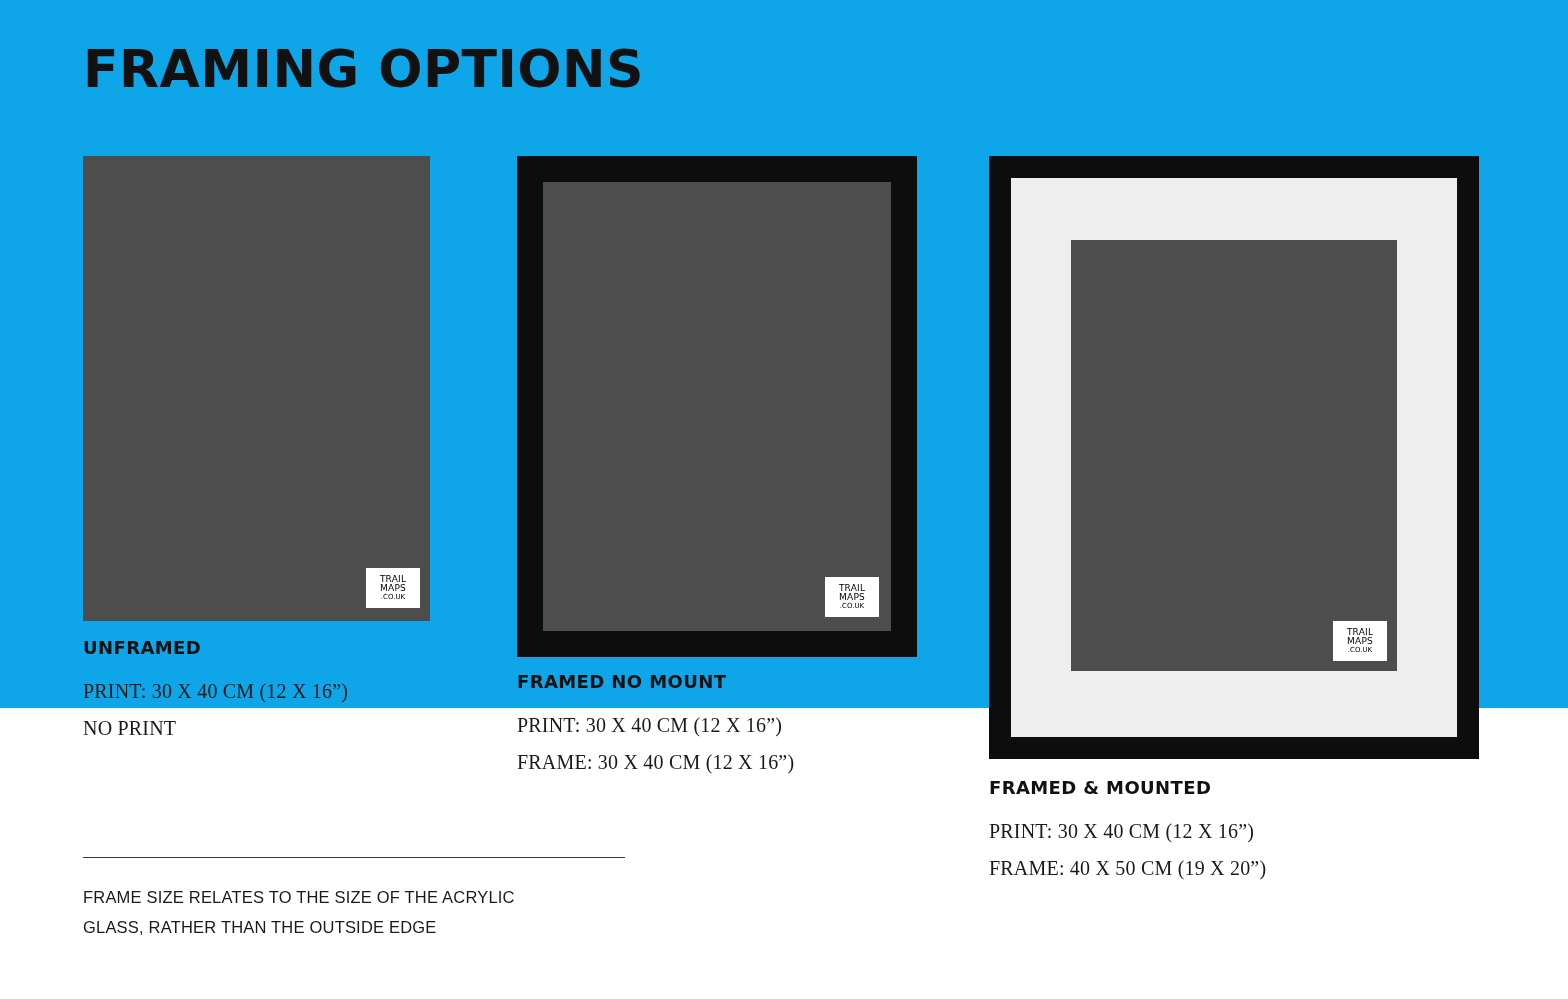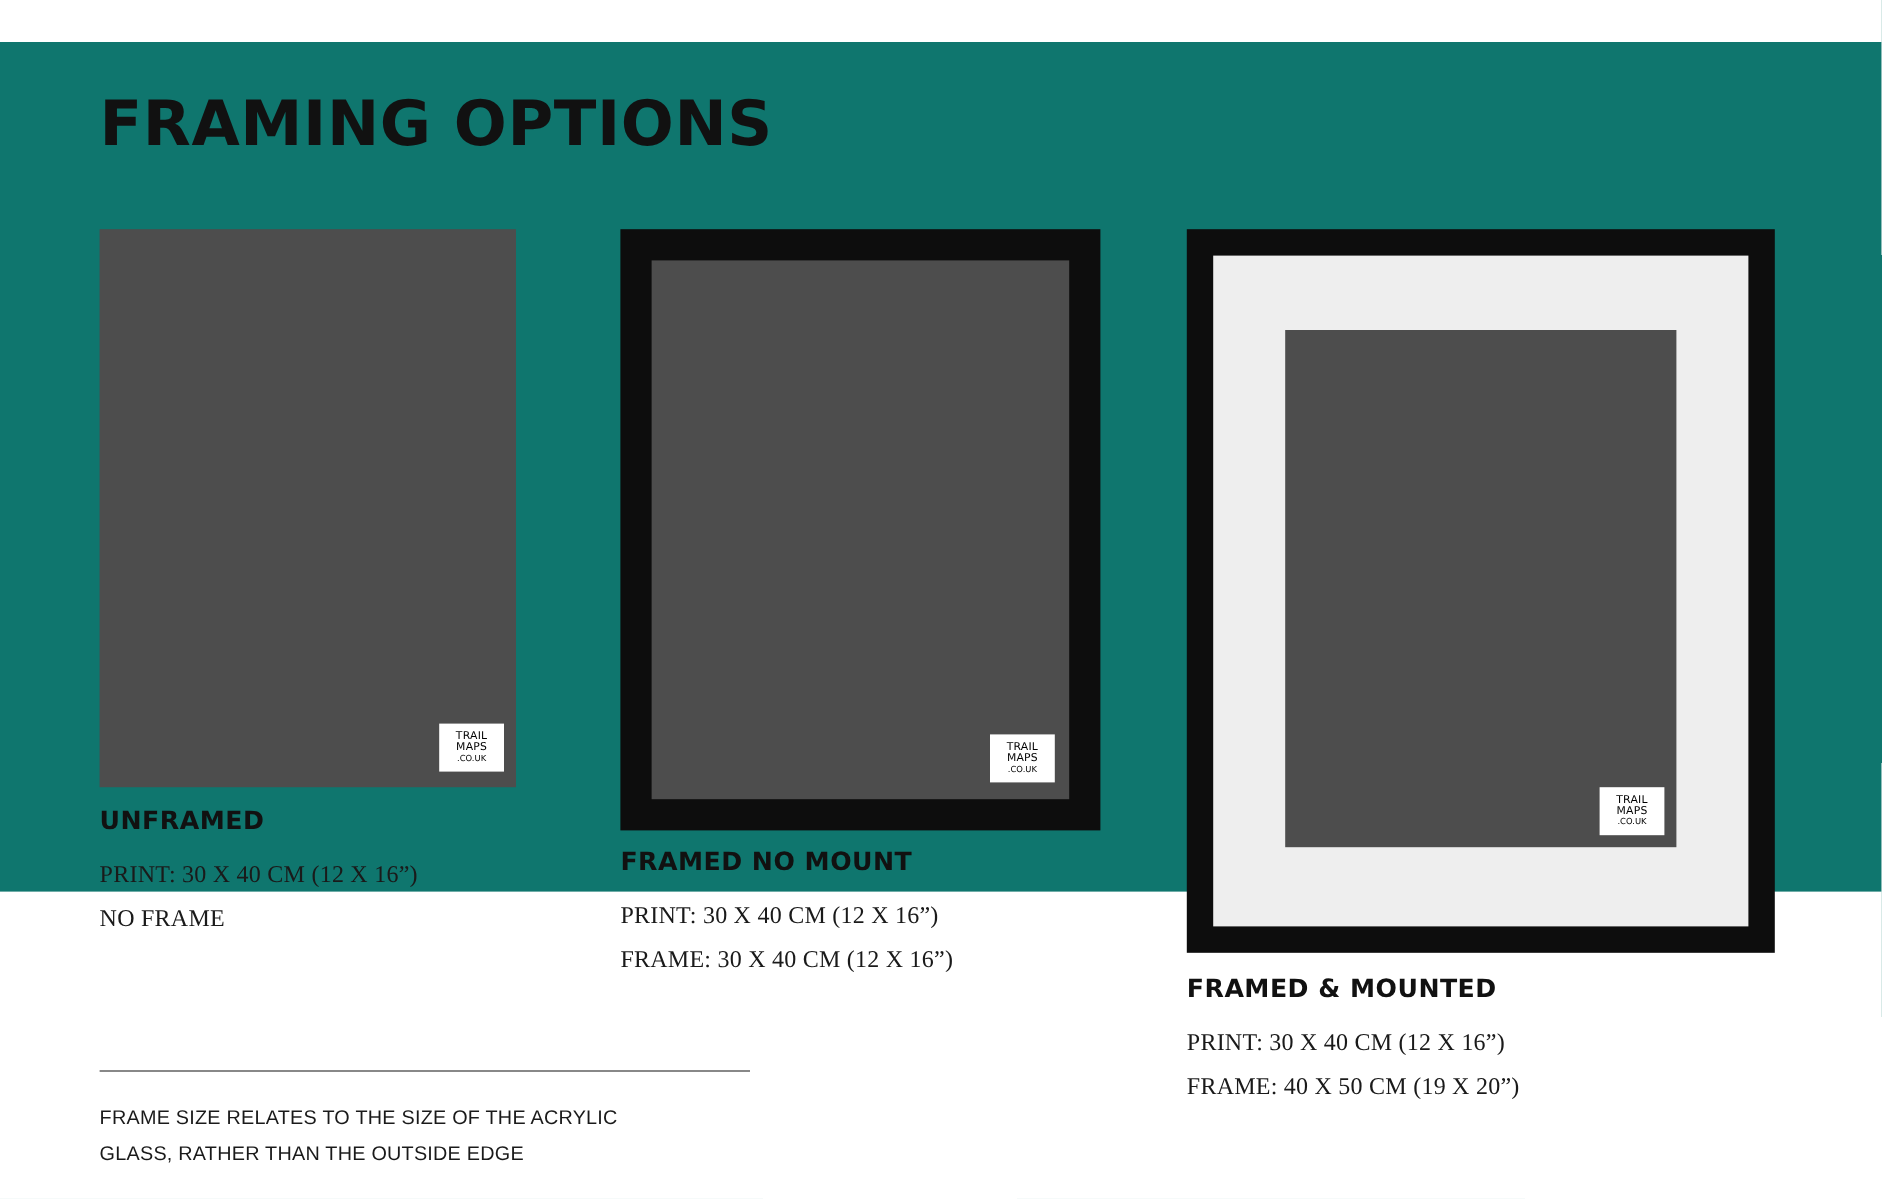--- a/index.html
+++ b/index.html
@@ -8,43 +8,42 @@
     height: 999px;
     background: #ffffff;
     font-family: "Liberation Sans", sans-serif;
     color: #1a1a1a;
     overflow: hidden;
   }
   .page {
     position: relative;
     width: 1568px;
     height: 708px;
-    background: #0f766e;
-    margin-top: 35px;
+    background: #0ea5e9;
   }
 
   
   .main-title {
     position: absolute;
     left: 83px;
     top: 43px;
     font-size: 52px;
     font-weight: bold;
     letter-spacing: 0.5px;
     line-height: 1;
     font-family: "DejaVu Sans", sans-serif;
     text-transform: uppercase;
     color: #111111;
   }
 
   
   .option { position: absolute; }
 
   .option-title {
-    font-size: 21px;
+    font-size: 18px;
     font-weight: bold;
     letter-spacing: 0.4px;
     font-family: "DejaVu Sans", sans-serif;
     text-transform: uppercase;
     color: #111111;
     white-space: nowrap;
   }
   .option-line {
     font-size: 20px;
     letter-spacing: 0.2px;
@@ -155,21 +154,21 @@
     <div class="print">
       <div class="wm">
         <span class="l1">TRAIL</span>
         <span class="l2">MAPS</span>
         <span class="l3">.CO.UK</span>
       </div>
     </div>
     <div class="texts">
       <div class="option-title">UNFRAMED</div>
       <div class="option-line">PRINT: 30 X 40 CM (12 X 16”)</div>
-      <div class="option-line">NO FRAME</div>
+      <div class="option-line">NO PRINT</div>
     </div>
   </div>
 
   <div class="option" id="opt-framed">
     <div class="frame">
       <div class="print">
         <div class="wm">
           <span class="l1">TRAIL</span>
           <span class="l2">MAPS</span>
           <span class="l3">.CO.UK</span>

